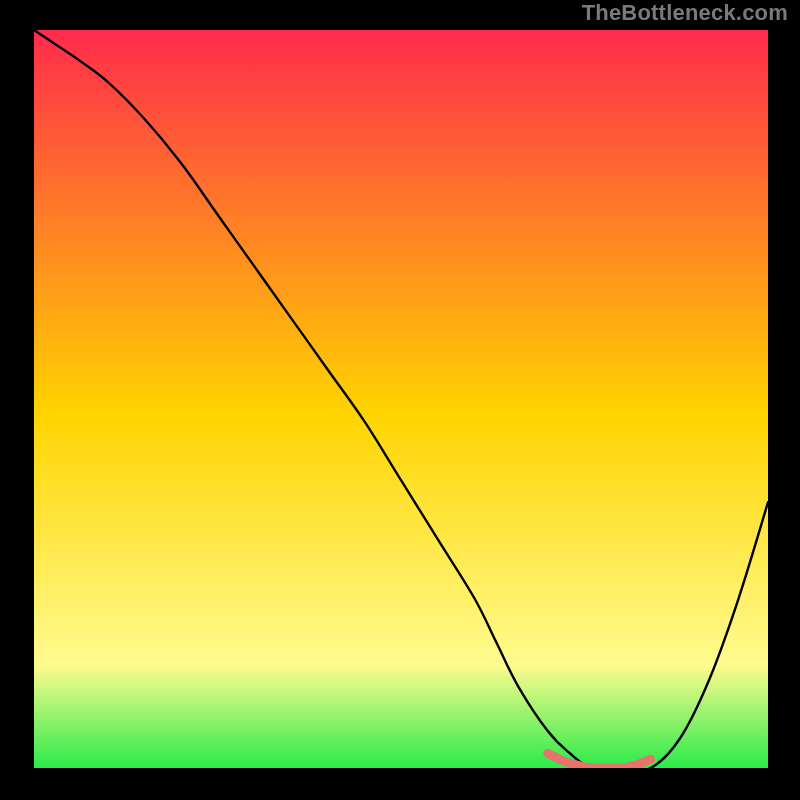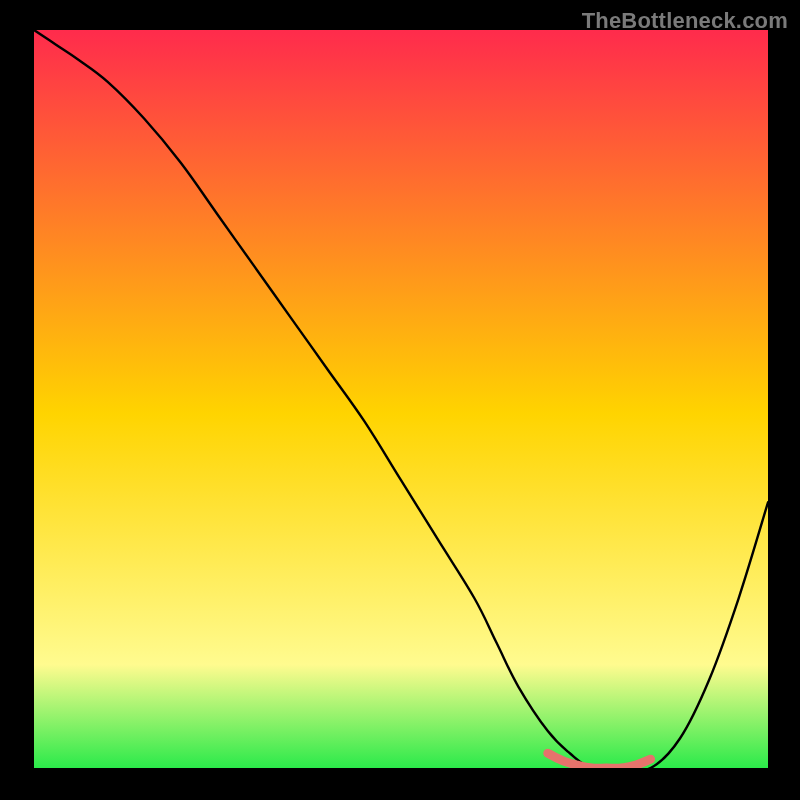--- a/index.html
+++ b/index.html
@@ -12,21 +12,21 @@
     font-family: Arial, Helvetica, sans-serif;
   }
   .frame {
     position: relative;
     width: 800px;
     height: 800px;
     background: #000;
   }
   .watermark {
     position: absolute;
-    top: 8px;
+    top: 0;
     right: 12px;
     color: #7a7a7a;
     font-size: 22px;
     font-weight: 600;
     letter-spacing: 0.2px;
     z-index: 5;
     user-select: none;
   }
   .plot {
     position: absolute;

